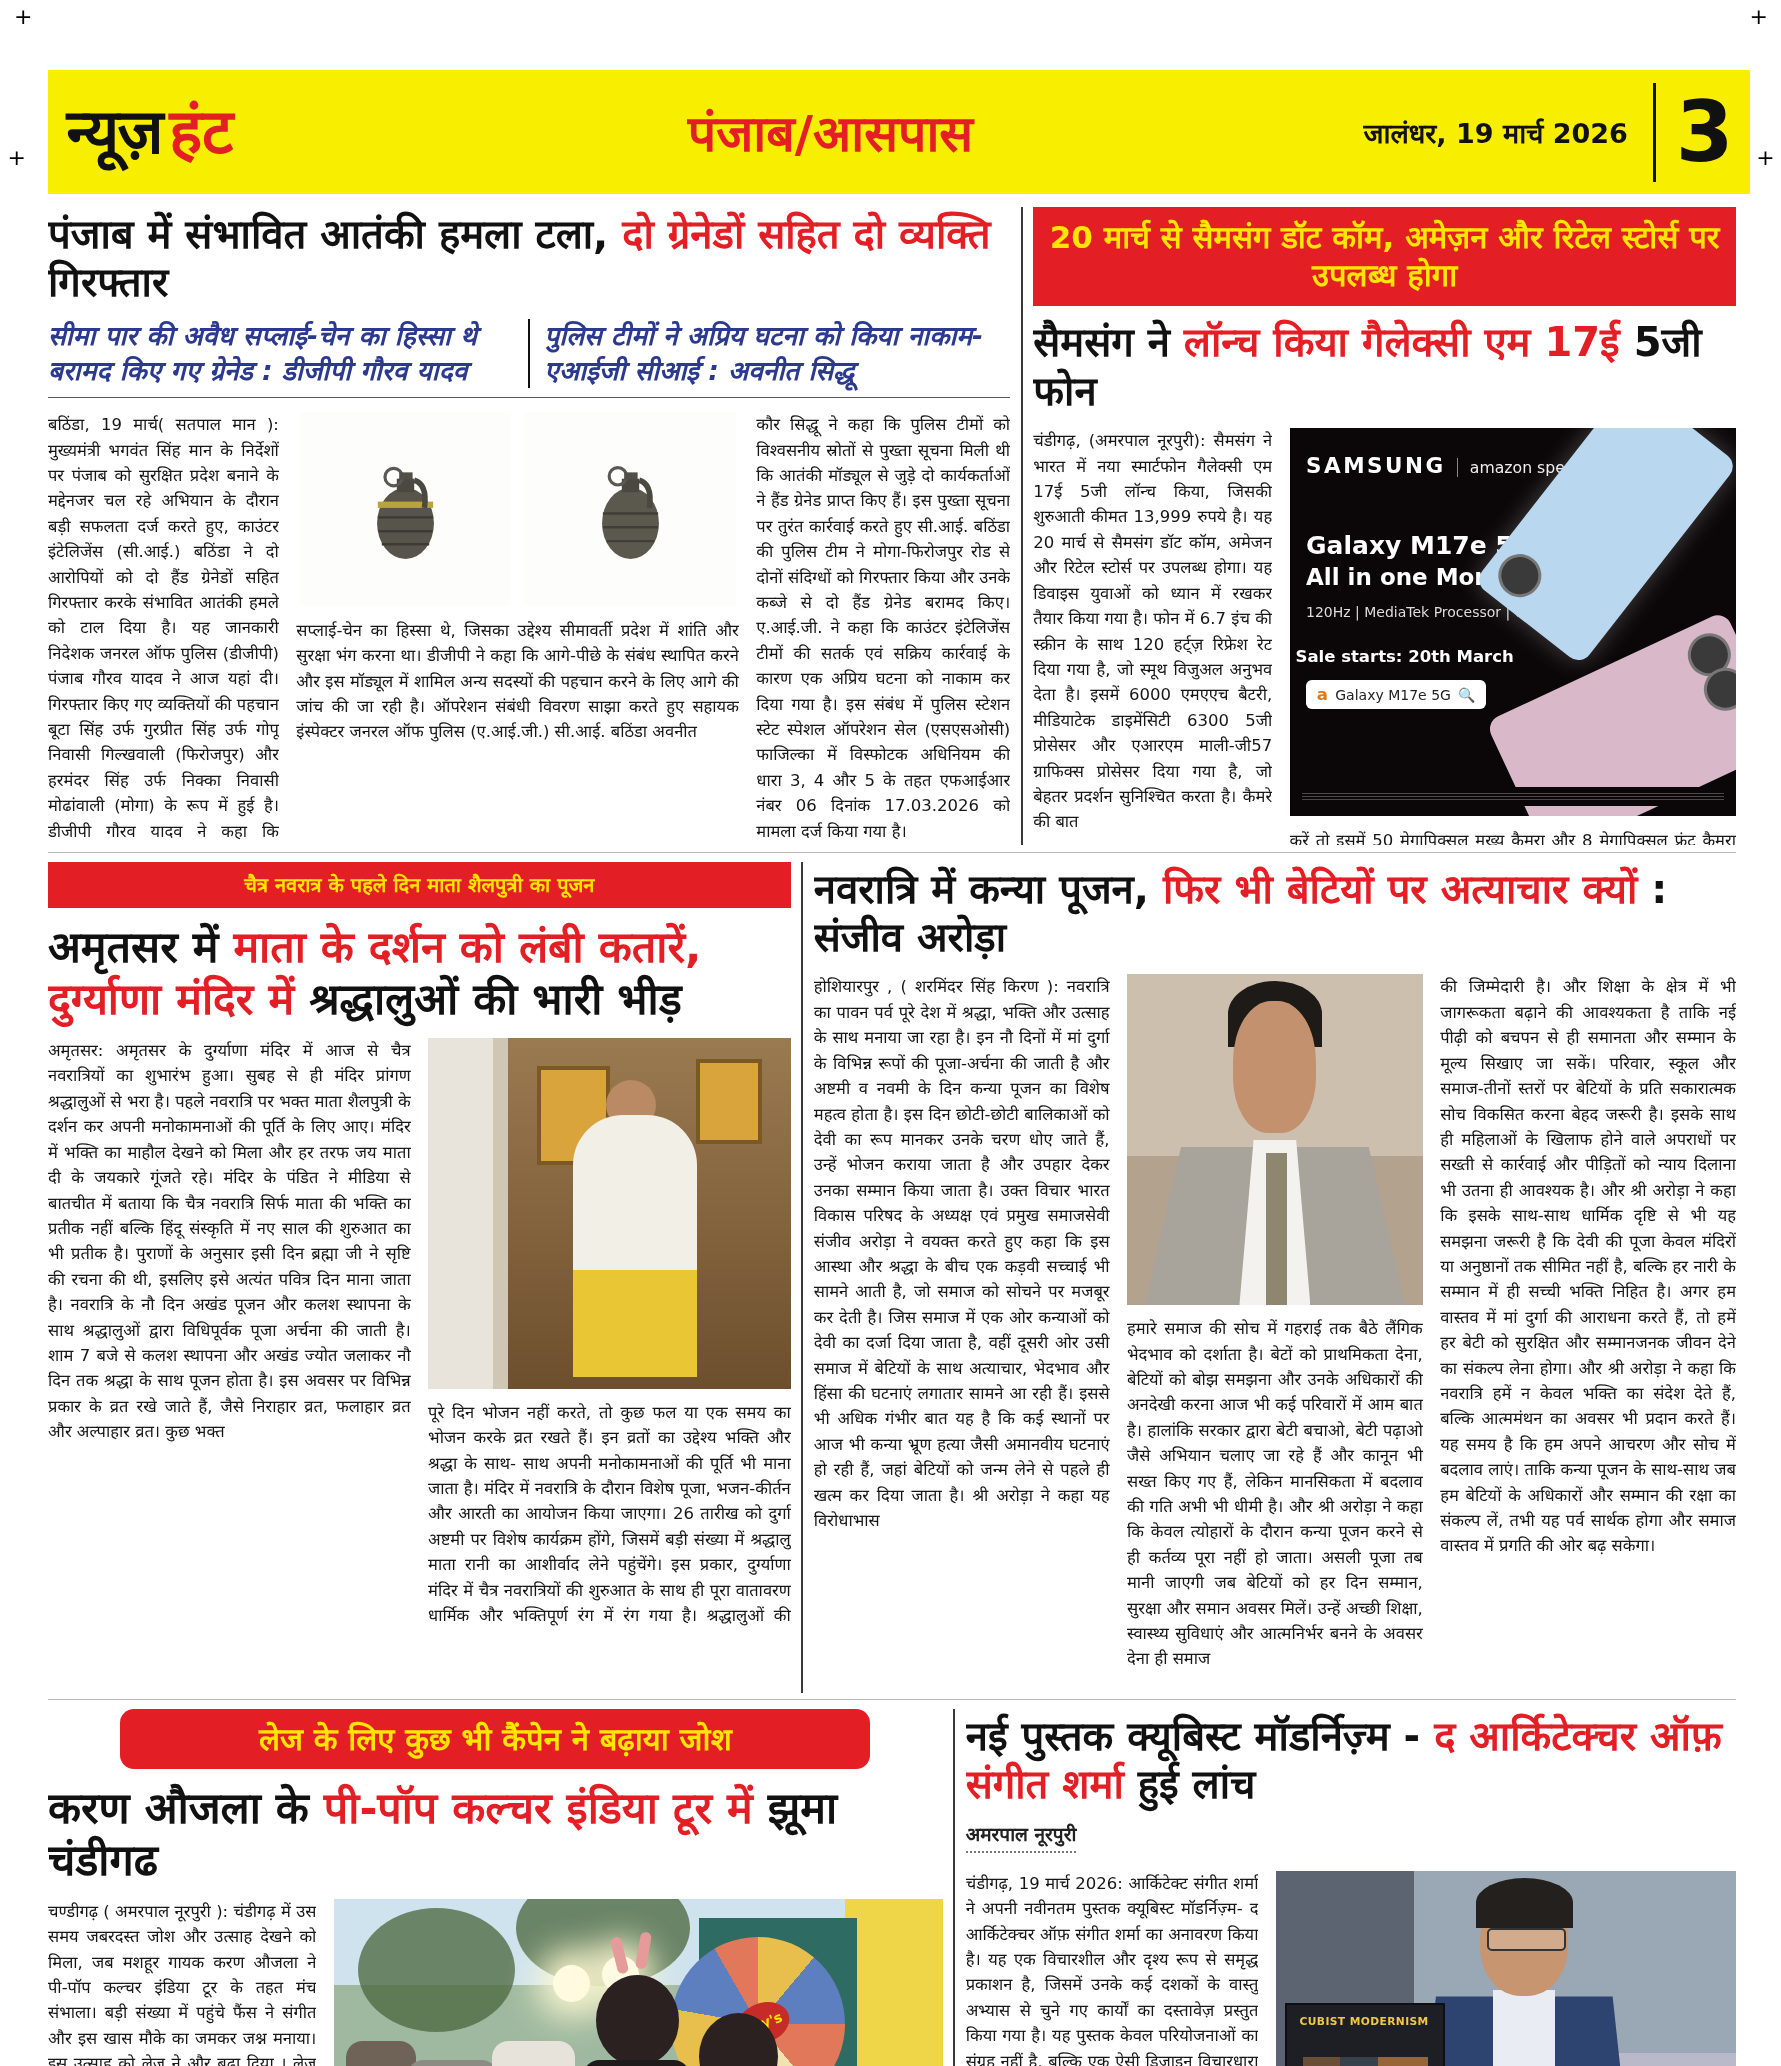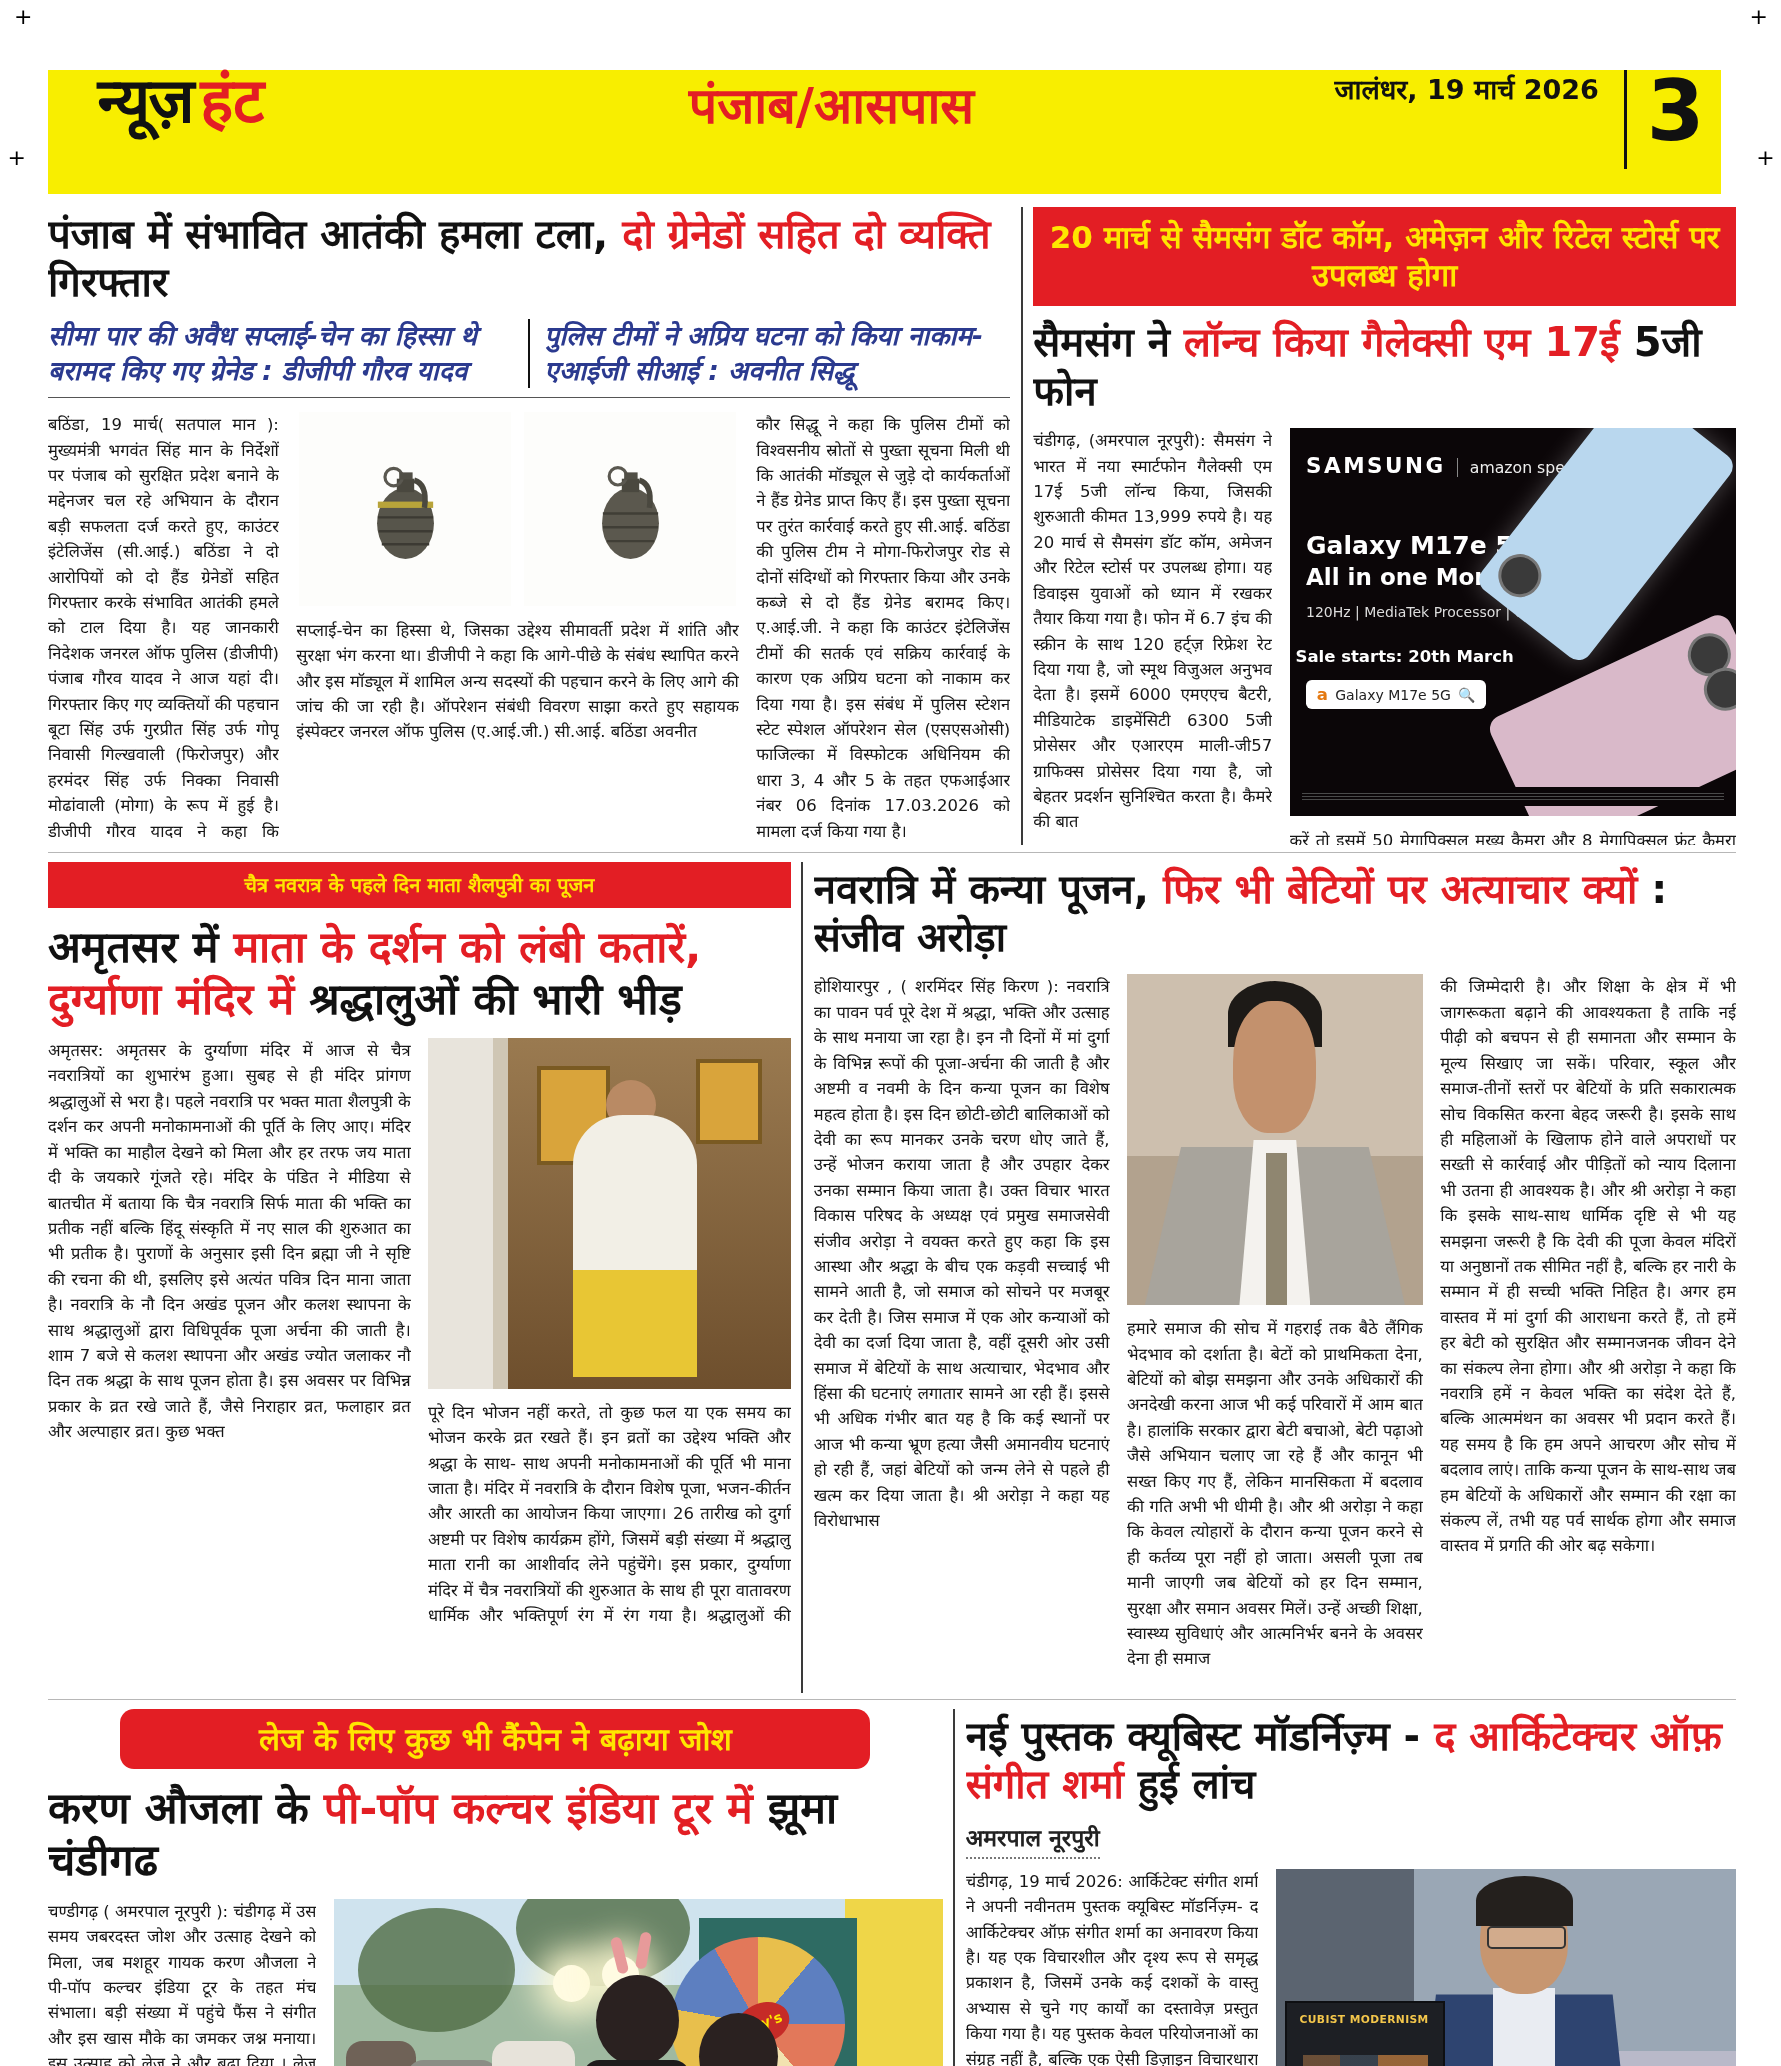--- a/index.html
+++ b/index.html
@@ -11,22 +11,22 @@
     font-family:"DejaVu Sans",sans-serif;
     color:#111;
     overflow:hidden;
   }
   .cropmark{position:absolute;font-size:22px;color:#000;}
   .cm-tl{left:7.4px;top:145px;} .cm-tr{right:7.4px;top:145px;}
   .cm-tl2{left:14px;top:4.1px;} .cm-tr2{right:14px;top:4.1px;}
 
   
   .masthead{
-    position:absolute;left:48px;right:61px;top:70px;height:124px;
-    background:#f8ee00;display:flex;align-items:flex-start;padding-left:31px;
+    position:absolute;left:48px;right:32px;top:70px;height:124px;
+    background:#f8ee00;display:flex;align-items:center;
   }
   .logo{width:231px;padding-left:18.6px;line-height:1;white-space:nowrap;}
   .logo .lg-b{font-size:62px;font-weight:bold;color:#111;letter-spacing:-1.7px;}
   .logo .lg-r{font-size:62px;font-weight:bold;color:#e31e24;margin-left:7.4px;}
   .m-title{flex:1;text-align:center;font-size:50px;font-weight:bold;color:#e31e24;}
   .m-date{font-size:27px;font-weight:bold;color:#111;margin-right:25px;}
   .m-rule{width:2.9px;height:99px;background:#111;margin-right:20px;}
   .m-page{font-size:83px;font-weight:bold;color:#111;padding-right:16.5px;line-height:1;}
 
   
@@ -47,22 +47,22 @@
   .headline .red{color:#e31e24;}
   .h-xl{font-size:40px;}
   .h-lg{font-size:43px;}
   .h-md{font-size:40px;}
   .subrow{display:flex;align-items:stretch;border-bottom:1.7px solid #555;margin-bottom:14px;padding-bottom:9px;font-style:italic;}
   .subhead{flex:1;color:#2b3a8f;font-weight:bold;font-size:26.4px;line-height:1.3;}
   .sub-vline{width:2.5px;background:#111;margin:0 14px;}
   .body-txt{font-size:16.5px;line-height:1.54;text-align:justify;color:#161616;}
   .cols{display:flex;gap:17.4px;overflow:hidden;}
   .col{flex:1;overflow:hidden;}
-  .byline{font-size:23px;font-weight:bold;color:#222;border-bottom:2.1px dotted #777;
-          display:inline-block;padding-bottom:3.3px;margin-bottom:10px;}
+  .byline{font-size:19px;font-weight:bold;color:#222;border-bottom:2.1px dotted #777;
+          display:inline-block;padding-bottom:3.3px;margin-bottom:18px;}
 
   
   .ph{position:relative;overflow:hidden;}
   .grenade-row{display:flex;gap:12.4px;justify-content:center;margin-bottom:11.6px;}
   .grenade-box{width:48%;height:194px;background:#fdfdfb;display:flex;align-items:center;justify-content:center;}
 
   .samsung-ad{height:388px;background:#0b0608;margin-bottom:11.6px;position:relative;color:#fff;}
   .ad-brandrow{position:absolute;left:16.5px;top:25px;font-size:21.5px;letter-spacing:2.5px;font-weight:bold;}
   .ad-partner{font-size:15.7px;letter-spacing:0;font-weight:normal;color:#eee;border-left:1.2px solid #888;padding-left:11.6px;margin-left:11.6px;}
   .ad-title{position:absolute;left:16.5px;top:103px;font-size:25px;font-weight:bold;line-height:1.2;}

